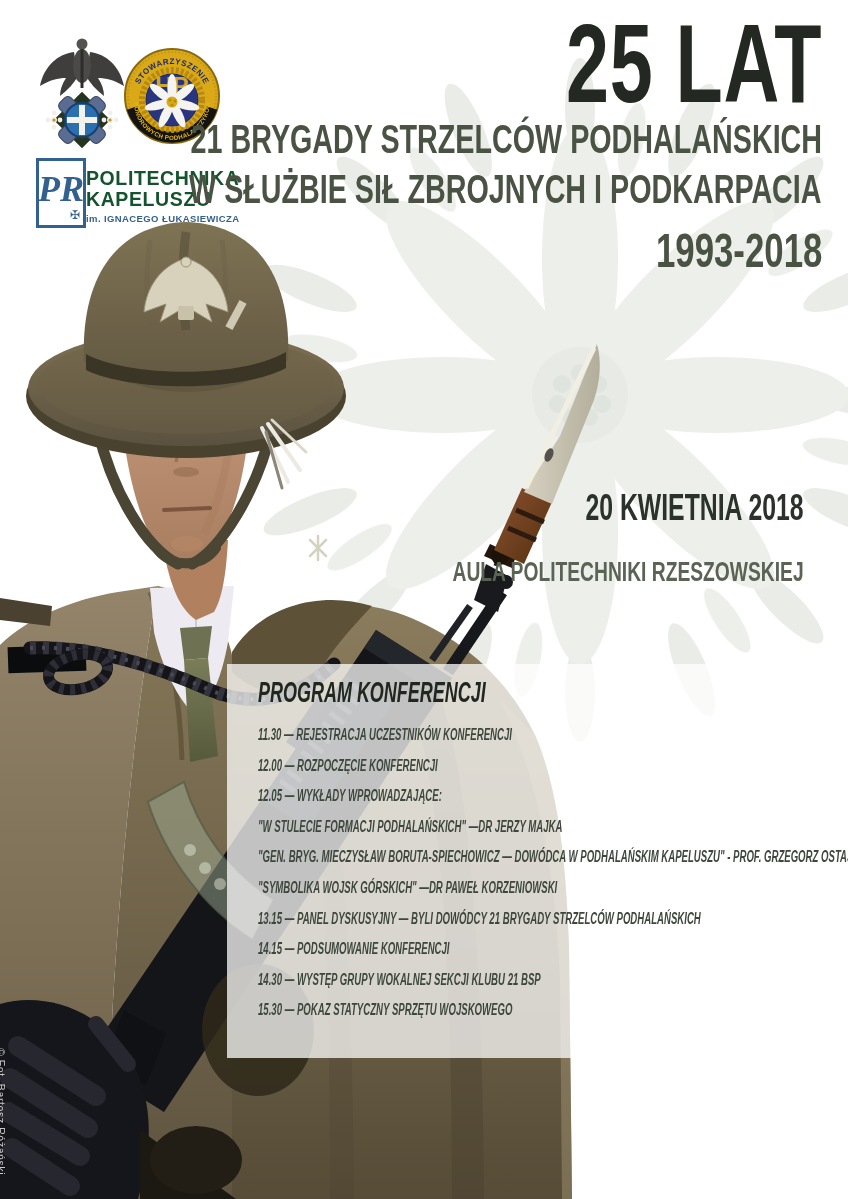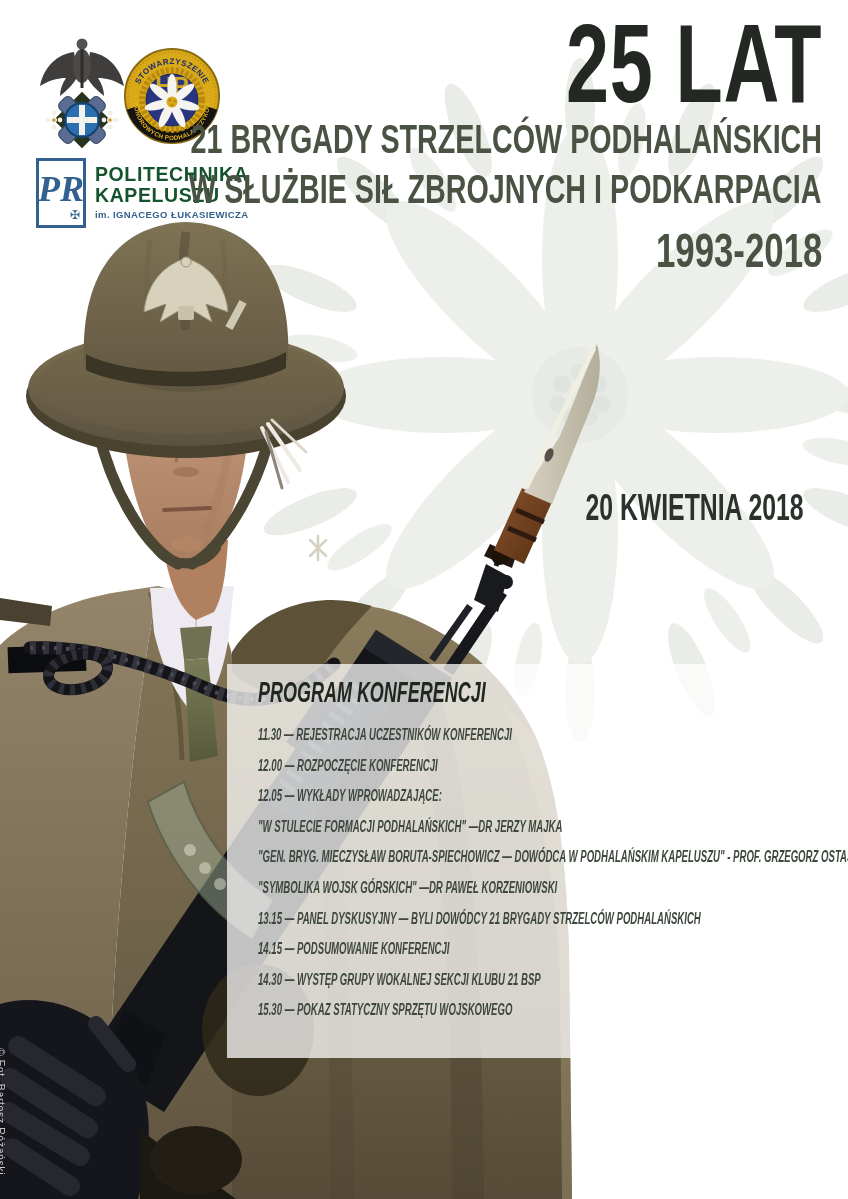--- a/index.html
+++ b/index.html
@@ -6,21 +6,21 @@
   .page{position:relative;width:848px;height:1199px;background:#ffffff;overflow:hidden;
         font-family:"Liberation Sans",sans-serif;margin:0 auto;}
   .page svg{display:block;}
   .abs{position:absolute;}
   
   #watermark{position:absolute;inset:0;z-index:0;pointer-events:none;}
   #soldier{position:absolute;inset:0;z-index:1;}
   
   .logo-brigade{left:32px;top:28px;z-index:3;}
   .logo-assoc{left:122px;top:46px;z-index:3;}
-  .logo-pr{left:36px;top:158px;z-index:3;display:flex;gap:9px;align-items:flex-start;}
+  .logo-pr{left:36px;top:158px;z-index:3;display:flex;align-items:center;}
   .pr-box{width:50px;height:70px;background:#fff;border:3px solid #33618f;box-sizing:border-box;}
   .pr-text{padding-top:6px;}
   .pr-line{font-weight:bold;color:#14532d;font-size:19.5px;line-height:21px;letter-spacing:.6px;}
   .pr-sub{font-weight:bold;color:#33618f;font-size:9.5px;letter-spacing:.4px;margin-top:3px;}
   
   .cR{display:inline-block;transform-origin:100% 50%;white-space:nowrap;}
   
   .title-wrap{right:26px;top:14px;text-align:right;z-index:3;}
   .big-title{font-size:112px;line-height:100px;font-weight:bold;color:#232922;
              transform:scaleX(.69);letter-spacing:1px;}
@@ -327,20 +327,21 @@
 
   <div class="abs title-wrap">
     <div><span class="cR big-title">25 LAT</span></div>
     <div class="sub-row"><span class="cR subtitle">21 BRYGADY STRZELCÓW PODHALAŃSKICH</span></div>
     <div class="sub-row"><span class="cR subtitle">W SŁUŻBIE SIŁ ZBROJNYCH I PODKARPACIA</span></div>
     <div><span class="cR years">1993-2018</span></div>
   </div>
 
   <div class="abs event-wrap">
     <div class="event-row"><span class="cR event-date">20 KWIETNIA 2018</span></div>
+    <div class="event-row"><span class="cR event-venue">AULA POLITECHNIKI RZESZOWSKIEJ</span></div>
   </div>
 
   <section class="abs panel">
     <h2 class="panel-head" style="margin:0;">PROGRAM KONFERENCJI</h2>
     <div class="items">
       <div class="p-item"><span>11.30 — REJESTRACJA UCZESTNIKÓW KONFERENCJI</span></div>
       <div class="p-item"><span>12.00 — ROZPOCZĘCIE KONFERENCJI</span></div>
       <div class="p-item"><span>12.05 — WYKŁADY WPROWADZAJĄCE:</span></div>
       <div class="p-item"><span>"W STULECIE FORMACJI PODHALAŃSKICH" —DR JERZY MAJKA</span></div>
       <div class="p-item"><span>"GEN. BRYG. MIECZYSŁAW BORUTA-SPIECHOWICZ — DOWÓDCA W PODHALAŃSKIM KAPELUSZU" - PROF. GRZEGORZ OSTASZ</span></div>

